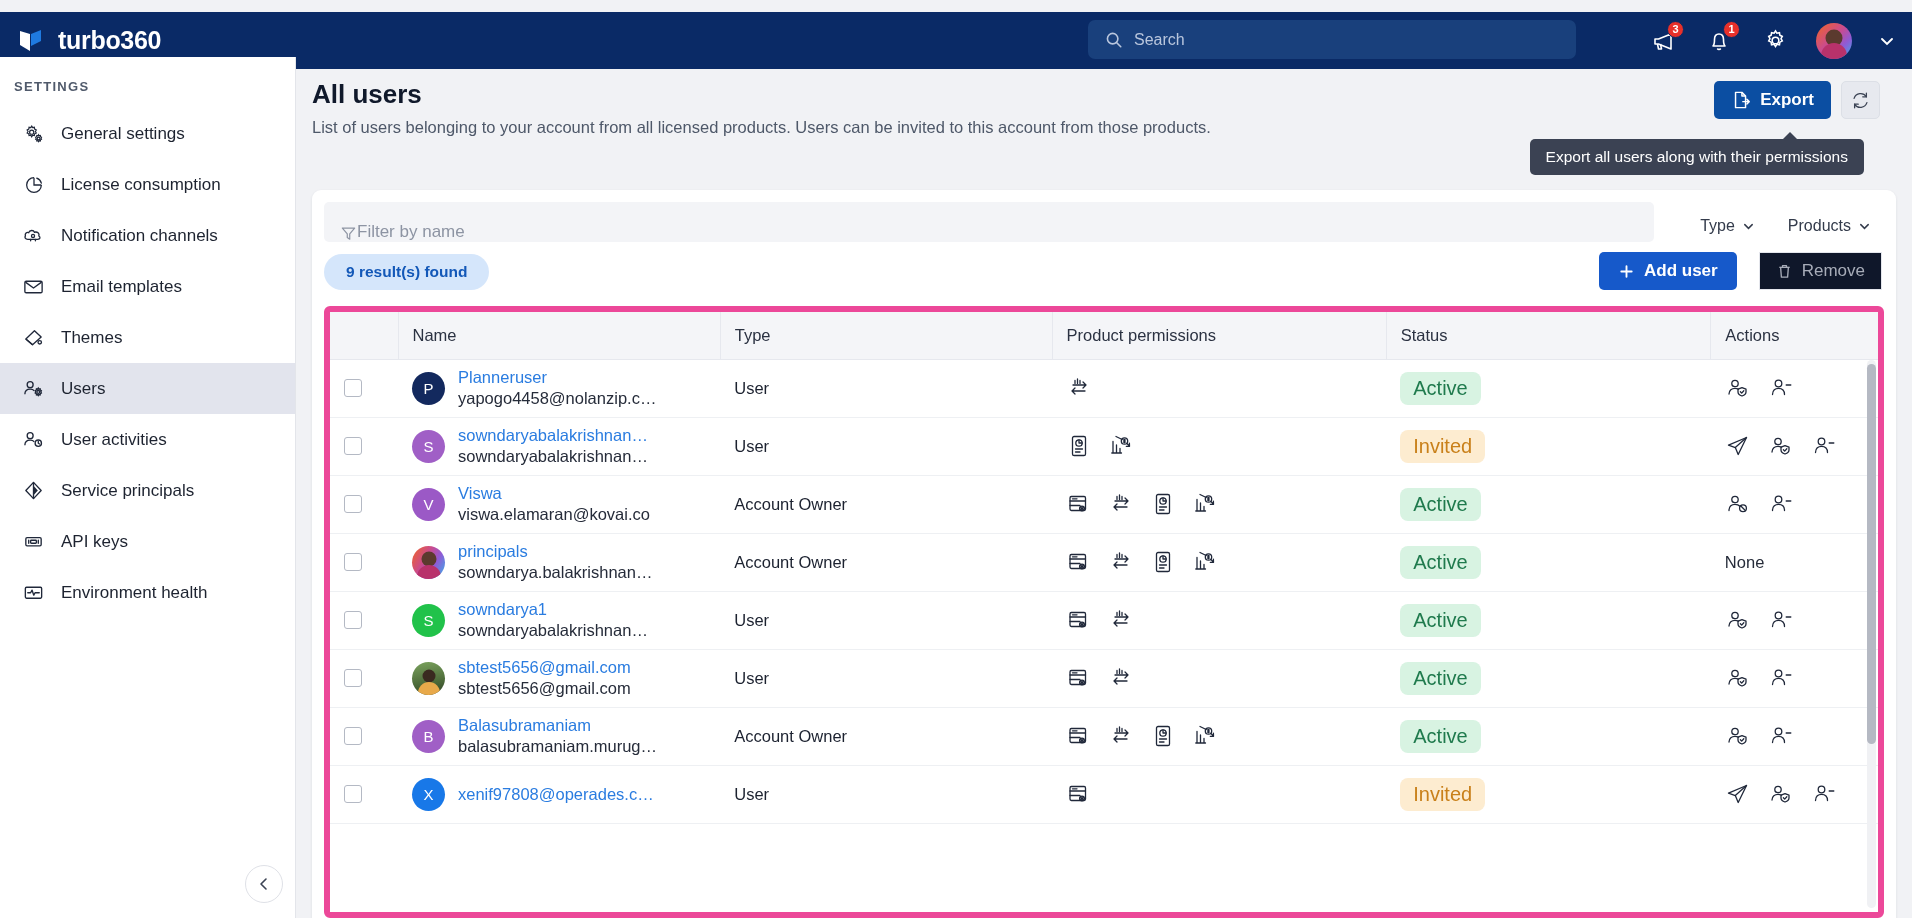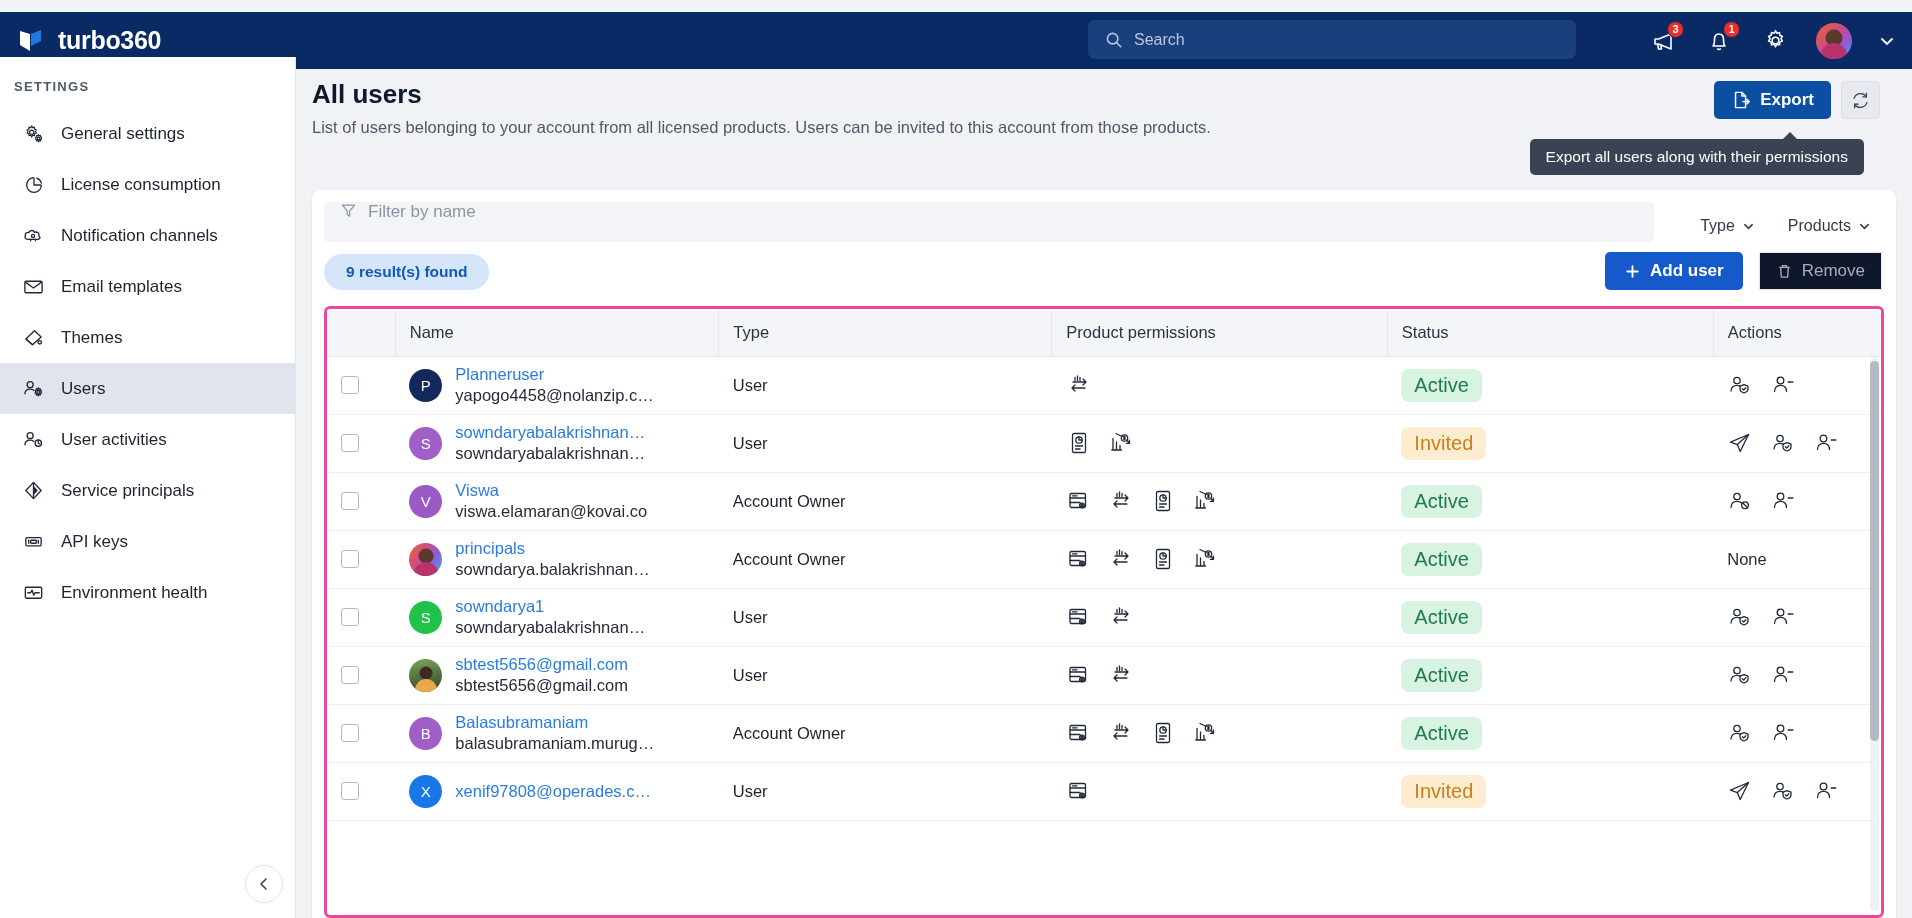--- a/index.html
+++ b/index.html
@@ -104,55 +104,55 @@
   
   .card {
     position: absolute; top: 133px; left: 16px;
     width: 1584px; height: 740px;
     background: #ffffff; border-radius: 9px;
     box-shadow: 0 1px 3px rgba(20,30,60,.09);
   }
   .filter-row { position: relative; padding: 12px 12px 0 12px; height: 60px; }
   .filter-input {
     background: #f3f4f7; border-radius: 5px; height: 40px;
-    display: flex; align-items: flex-start; gap: 11px; padding-left: 16px;
+    display: flex; align-items: flex-end; padding-left: 16px;
     margin-right: 230px;
   }
   .filter-ph { color: #8d94a3; font-size: 17px; }
   .dropdowns { position: absolute; right: 14px; top: 22px; display: flex; gap: 11px; }
   .dd {
     background: #fff; border-radius: 4px; height: 28px; padding: 0 11px;
     display: flex; align-items: center; gap: 7px; cursor: pointer;
     font-size: 16px; color: #333b4b;
   }
 
   .toolbar { position: relative; height: 56px; padding: 0 12px; }
   .result-pill {
     position: absolute; left: 12px; top: 4px;
     background: #d5e6fb; color: #1358b8; font-size: 15.5px; font-weight: bold;
     border-radius: 18px; padding: 9px 22px;
   }
-  .tb-right { position: absolute; right: 14px; top: 2px; display: flex; gap: 16px; }
+  .tb-right { position: absolute; right: 14px; top: 2px; display: flex; gap: 22px; }
   .btn-add {
     background: #1659ca; color: #fff; border: none; border-radius: 5px;
     height: 38px; padding: 0 19px; font-size: 17px; font-weight: bold;
     display: flex; align-items: center; gap: 9px; cursor: pointer;
     font-family: "Liberation Sans", sans-serif;
   }
   .btn-remove {
     background: #0f172a; color: #a7acb8; border: 1px solid #e4e6ec; border-radius: 0;
     height: 38px; padding: 0 16px; font-size: 17px;
     display: flex; align-items: center; gap: 9px; cursor: pointer;
     font-family: "Liberation Sans", sans-serif;
   }
 
   
   .tbl-wrap {
     position: absolute; top: 116px; left: 12px; right: 12px; bottom: 12px;
-    border: 3px solid #ec4899; border-radius: 6px; overflow: hidden;
+    border: 6px solid #ec4899; border-radius: 6px; overflow: hidden;
   }
   table { width: 100%; border-collapse: collapse; table-layout: fixed; }
   thead th {
     background: #f4f5f8; height: 47px; text-align: left;
     font-size: 16.5px; font-weight: normal; color: #2b3242;
     border-bottom: 1px solid #e6e8ee; border-right: 1px solid #e6e8ee;
     padding-left: 14px;
   }
   thead th:last-child { border-right: none; }
   .c-chk { width: 57px; }

